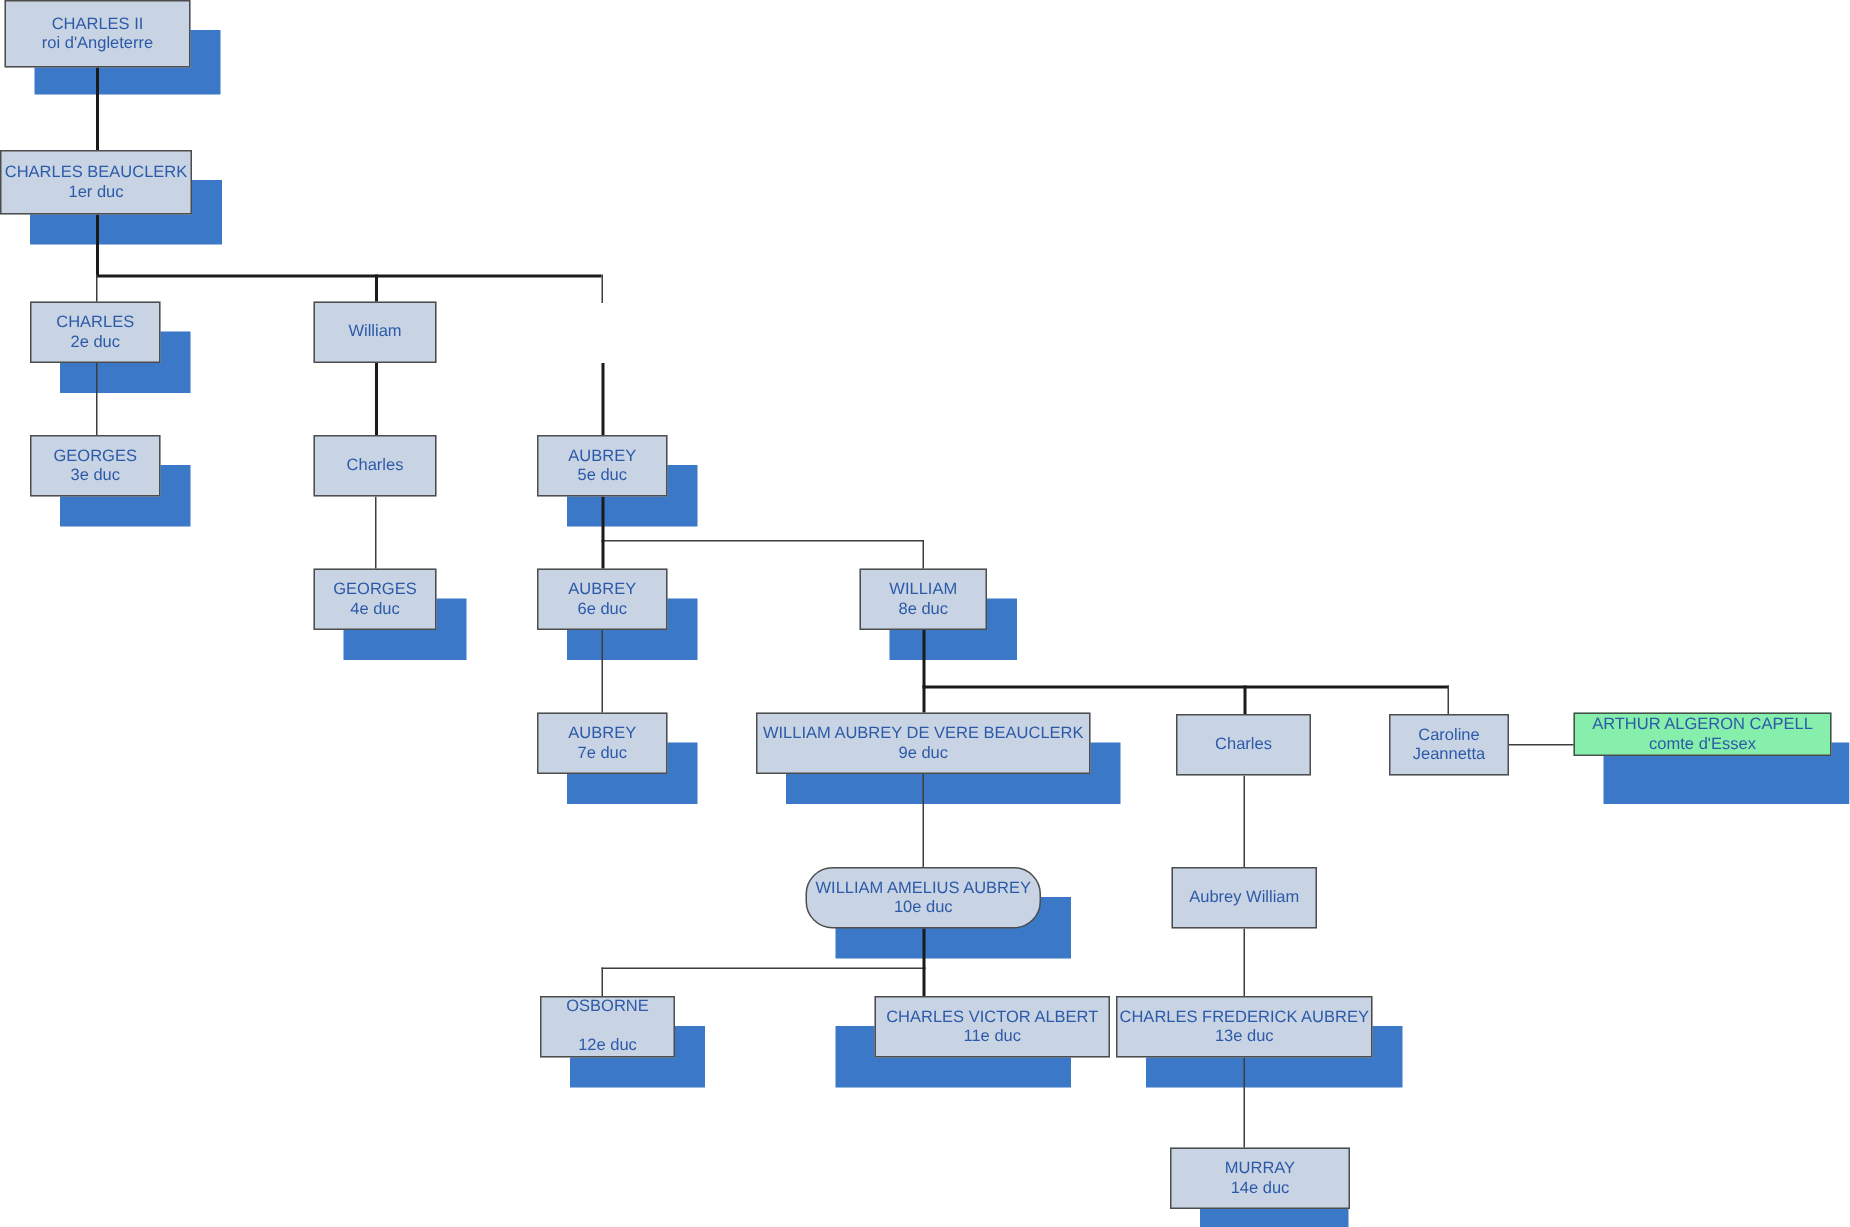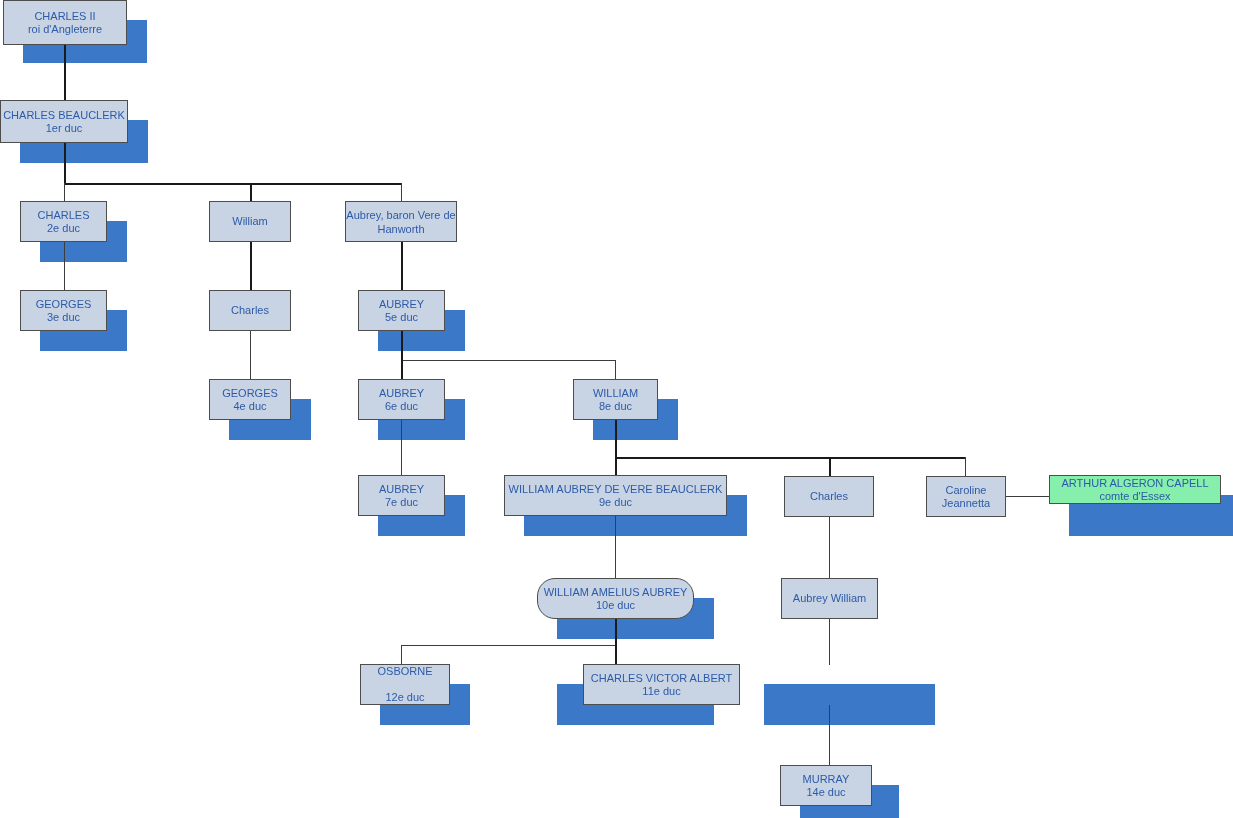--- a/index.html
+++ b/index.html
@@ -115,23 +115,20 @@
       <span class="n-name">CHARLES BEAUCLERK</span>
       <span class="n-sub">1er duc</span>
     </div>
     <div class="node" style="left: 20px; top: 201px; width: 87px; height: 41px; background: rgb(200, 212, 228); border-color: rgb(77, 77, 77); color: rgb(45, 90, 168);">
       <span class="n-name">CHARLES</span>
       <span class="n-sub">2e duc</span>
     </div>
     <div class="node" style="left: 209px; top: 201px; width: 82px; height: 41px; background: rgb(200, 212, 228); border-color: rgb(77, 77, 77); color: rgb(45, 90, 168);">
       <span class="n-name">William</span>
     </div>
-    <div class="node wrap" style="left: 345px; top: 201px; width: 112px; height: 41px; background: rgb(200, 212, 228); border-color: rgb(77, 77, 77); color: rgb(45, 90, 168);">
-      <span class="n-name">Aubrey, baron Vere de Hanworth</span>
-    </div>
     <div class="node" style="left: 20px; top: 290px; width: 87px; height: 41px; background: rgb(200, 212, 228); border-color: rgb(77, 77, 77); color: rgb(45, 90, 168);">
       <span class="n-name">GEORGES</span>
       <span class="n-sub">3e duc</span>
     </div>
     <div class="node" style="left: 209px; top: 290px; width: 82px; height: 41px; background: rgb(200, 212, 228); border-color: rgb(77, 77, 77); color: rgb(45, 90, 168);">
       <span class="n-name">Charles</span>
     </div>
     <div class="node" style="left: 358px; top: 290px; width: 87px; height: 41px; background: rgb(200, 212, 228); border-color: rgb(77, 77, 77); color: rgb(45, 90, 168);">
       <span class="n-name">AUBREY</span>
       <span class="n-sub">5e duc</span>
@@ -175,17 +172,21 @@
       <span class="n-name">Aubrey William</span>
     </div>
     <div class="node" style="left: 360px; top: 664px; width: 90px; height: 41px; background: rgb(200, 212, 228); border-color: rgb(77, 77, 77); color: rgb(45, 90, 168); justify-content: space-between;">
       <span class="n-name">OSBORNE</span>
       <span class="n-sub">12e duc</span>
     </div>
     <div class="node" style="left: 537px; top: 664px; width: 157px; height: 41px; background: rgb(200, 212, 228); border-color: rgb(77, 77, 77); color: rgb(45, 90, 168); margin-left: 46px;">
       <span class="n-name">CHARLES VICTOR ALBERT</span>
       <span class="n-sub">11e duc</span>
     </div>
-    <div class="node" style="left: 780px; top: 765px; width: 92px; height: 41px; background: rgb(200, 212, 228); border-color: rgb(77, 77, 77); color: rgb(45, 90, 168);">
+    <div class="node" style="left: 744px; top: 664px; width: 171px; height: 41px; background: rgb(200, 212, 228); border-color: rgb(77, 77, 77); color: rgb(45, 90, 168);">
+      <span class="n-name">CHARLES FREDERICK AUBREY</span>
+      <span class="n-sub">13e duc</span>
+    </div>
+    <div class="node" style="left: 780px; top: 765px; width: 120px; height: 41px; background: rgb(200, 212, 228); border-color: rgb(77, 77, 77); color: rgb(45, 90, 168);">
       <span class="n-name">MURRAY</span>
       <span class="n-sub">14e duc</span>
     </div>
   </div>
 
 </body></html>

